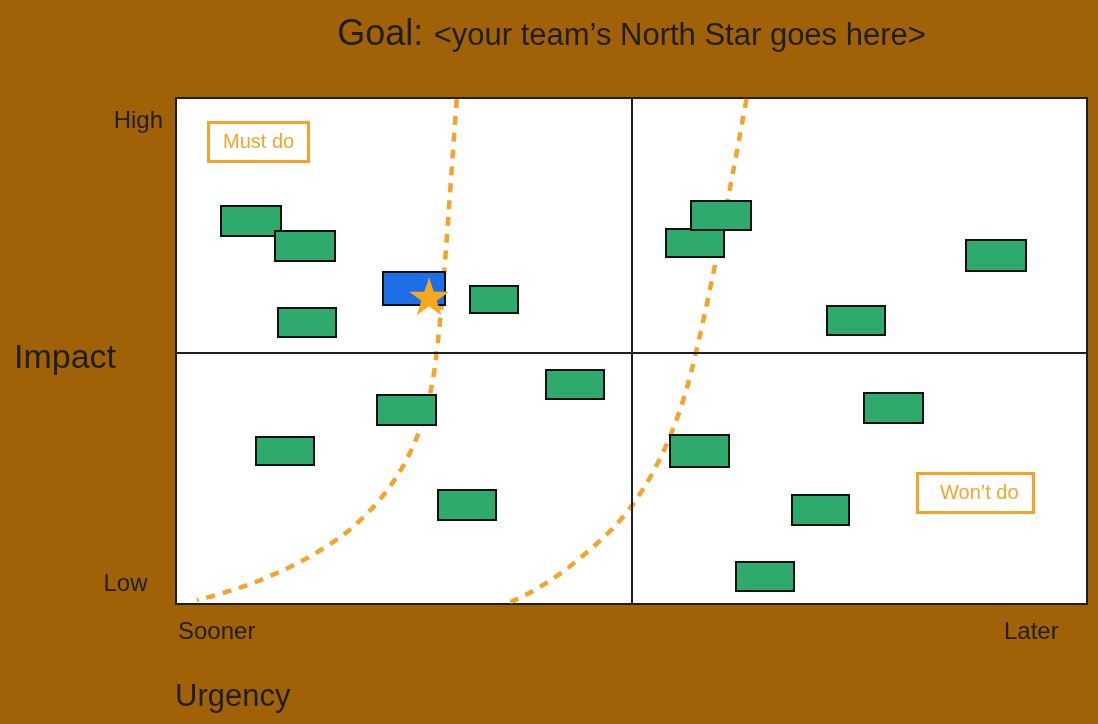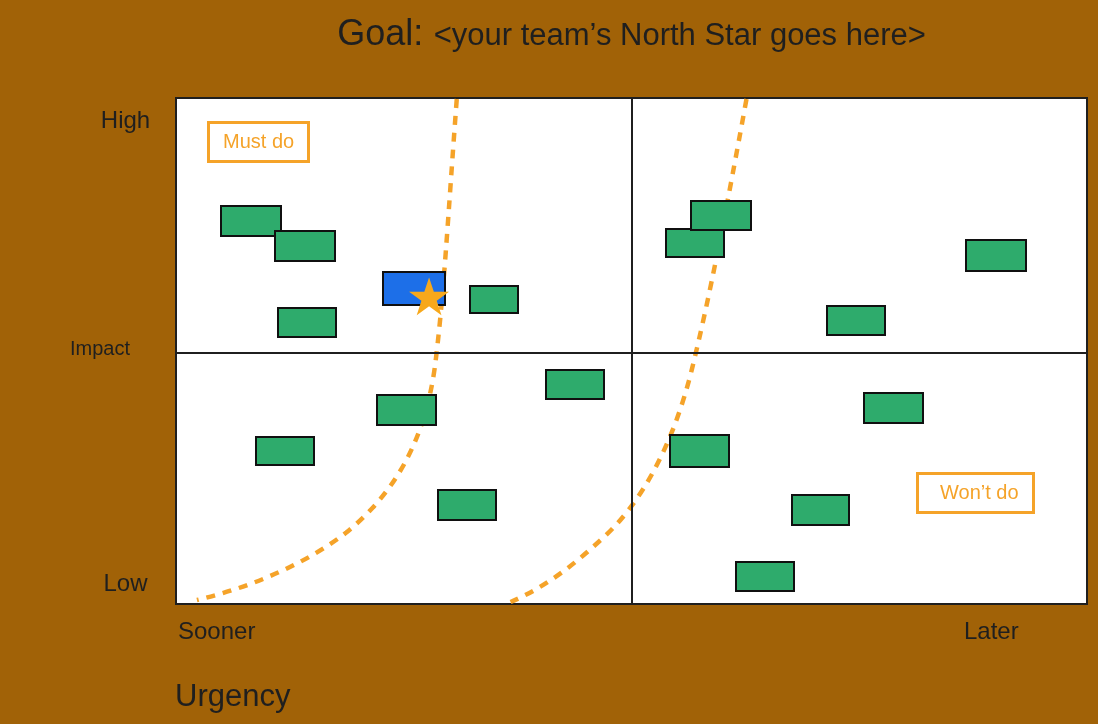--- a/index.html
+++ b/index.html
@@ -34,25 +34,25 @@
     border:3px solid var(--accent); color:var(--accent); background:#ffffff;
     font-size:20px; line-height:1; padding:7px 13px 9px;
   }
   .star{
     position:absolute; z-index:5; color:var(--star);
     font-size:52px; line-height:1; transform:translate(-50%,-54%);
     font-family:"DejaVu Sans",sans-serif;
   }
 
   .axis{ position:absolute; }
-  .y-top{ left:88px; width:75px; text-align:center; top:106px; font-size:24px; }
+  .y-top{ left:88px; width:75px; text-align:right; top:106px; font-size:24px; }
   .y-bottom{ left:88px; width:75px; text-align:center; top:569px; font-size:24px; }
-  .y-title{ left:0; top:337px; width:130px; text-align:right; font-size:20px; }
+  .y-title{ left:0; top:337px; width:130px; text-align:center; font-size:34px; }
   .x-left{ left:178px; top:617px; font-size:24px;text-align:right; }
-  .x-right{ left:964px; top:617px; font-size:24px; }
+  .x-right{ left:1004px; top:617px; font-size:24px; }
   .x-title{ left:175px; width:913px; text-align:left; top:678px; font-size:31px; }
 </style>
 </head>
 <body>
 
 <div class="canvas">
 
   <div class="title">
     <span class="title-goal">Goal:</span>
     <span class="title-ph">&lt;your team’s North Star goes here&gt;</span>

